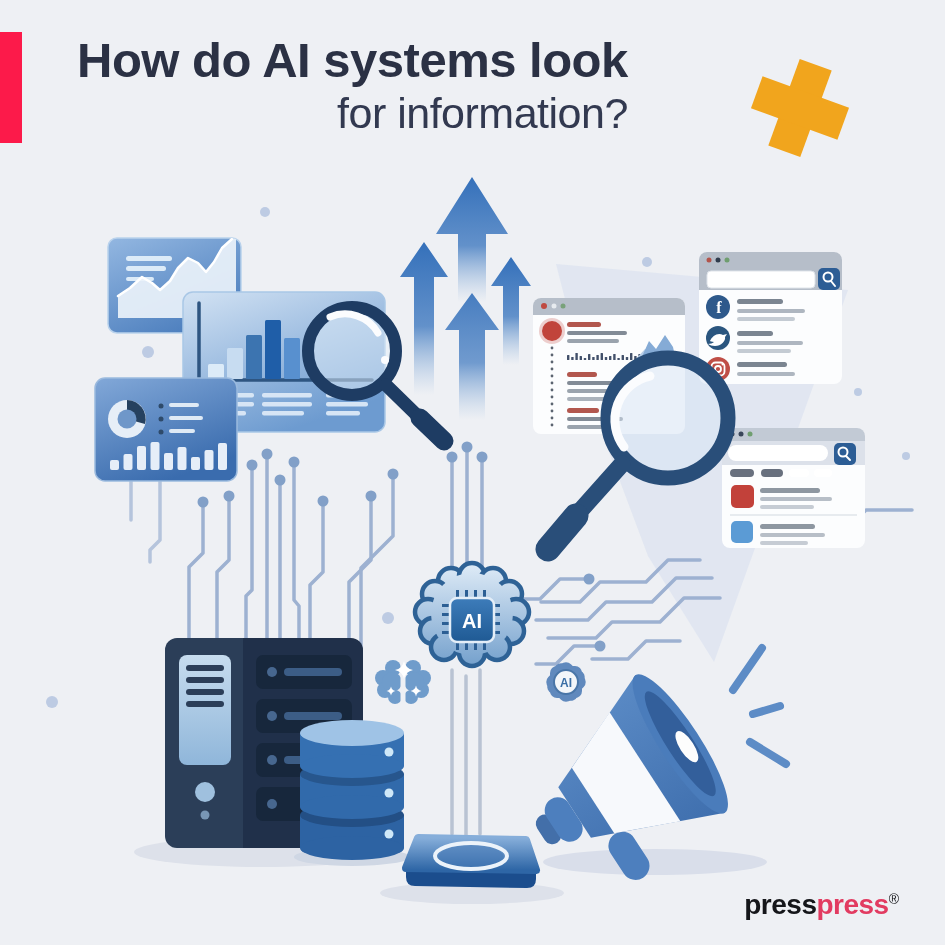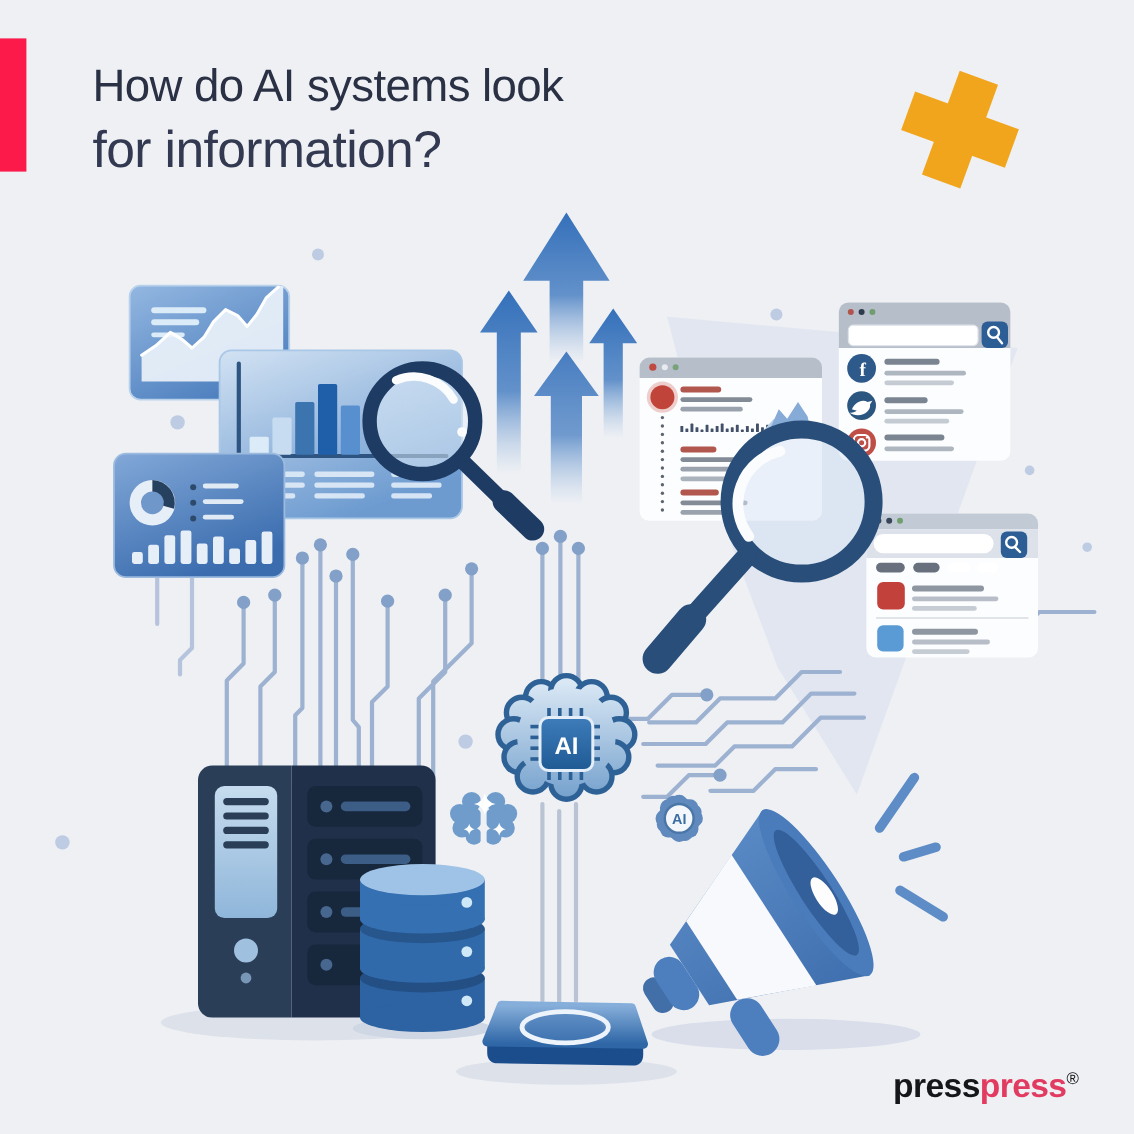--- a/index.html
+++ b/index.html
@@ -3,22 +3,22 @@
 <meta charset="utf-8">
 <style>
   html,body{margin:0;padding:0;background:#e4e6ea;}
   .canvas{
     position:relative;width:945px;height:945px;overflow:hidden;
     background:#eef0f4;
     font-family:"Liberation Sans", sans-serif;
   }
   .accent-bar{position:absolute;left:0;top:32px;width:22px;height:111px;background:#fc1a4a;}
   .title{position:absolute;left:77px;top:34px;line-height:53px;letter-spacing:-0.5px;}
-  .title .l1{font-size:38px;font-weight:400;color:#2b3144;margin-top:12px;}
-  .title .l2{font-size:43px;font-weight:400;color:#323950;}
+  .title .l1{font-size:49px;font-weight:700;color:#2b3144;}
+  .title .l2{font-size:43px;font-weight:400;color:#323950;text-align:right;}
   .cross{position:absolute;left:744px;top:52px;}
   .logo{position:absolute;right:46px;bottom:24px;font-size:28px;white-space:nowrap;}
   .logo .w{font-weight:700;color:#15161a;letter-spacing:-0.5px;}
   .logo .p{font-weight:600;color:#e23b61;letter-spacing:-0.5px;}
   .logo .r{font-size:14px;color:#15161a;vertical-align:super;}
   svg{display:block;}
   .scene{position:absolute;left:0;top:0;}
 </style>
 </head>
 <body>

